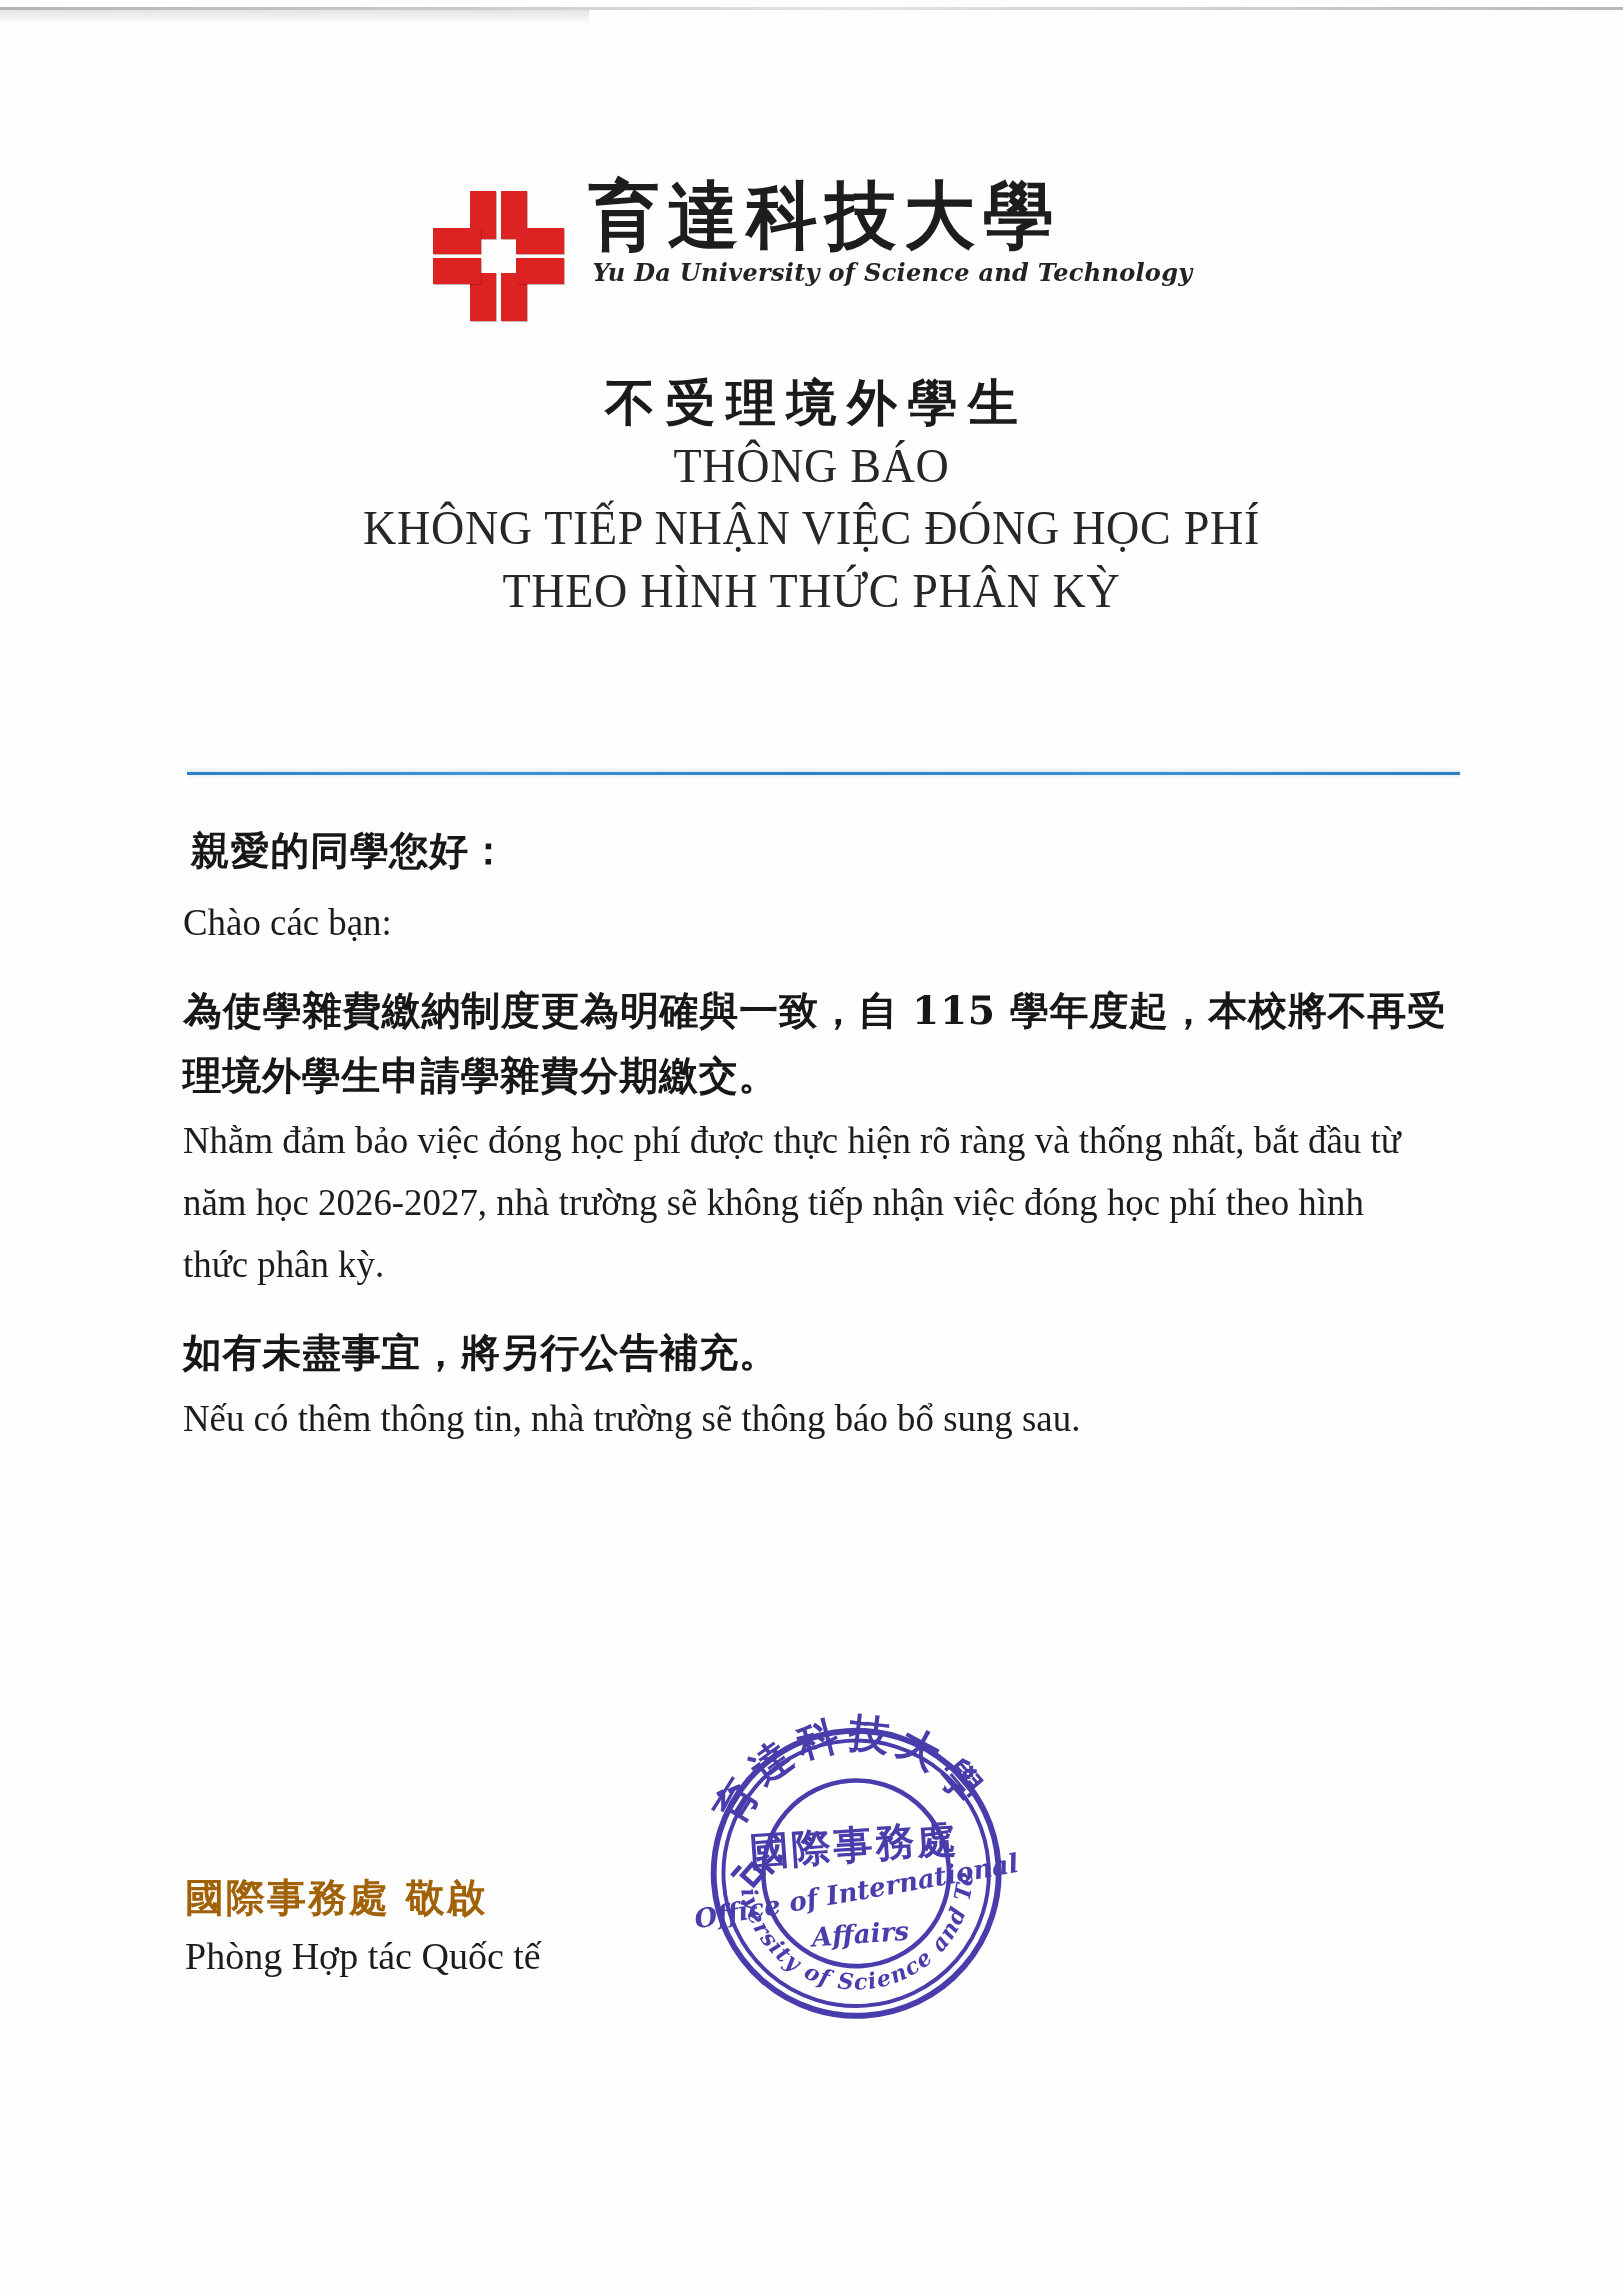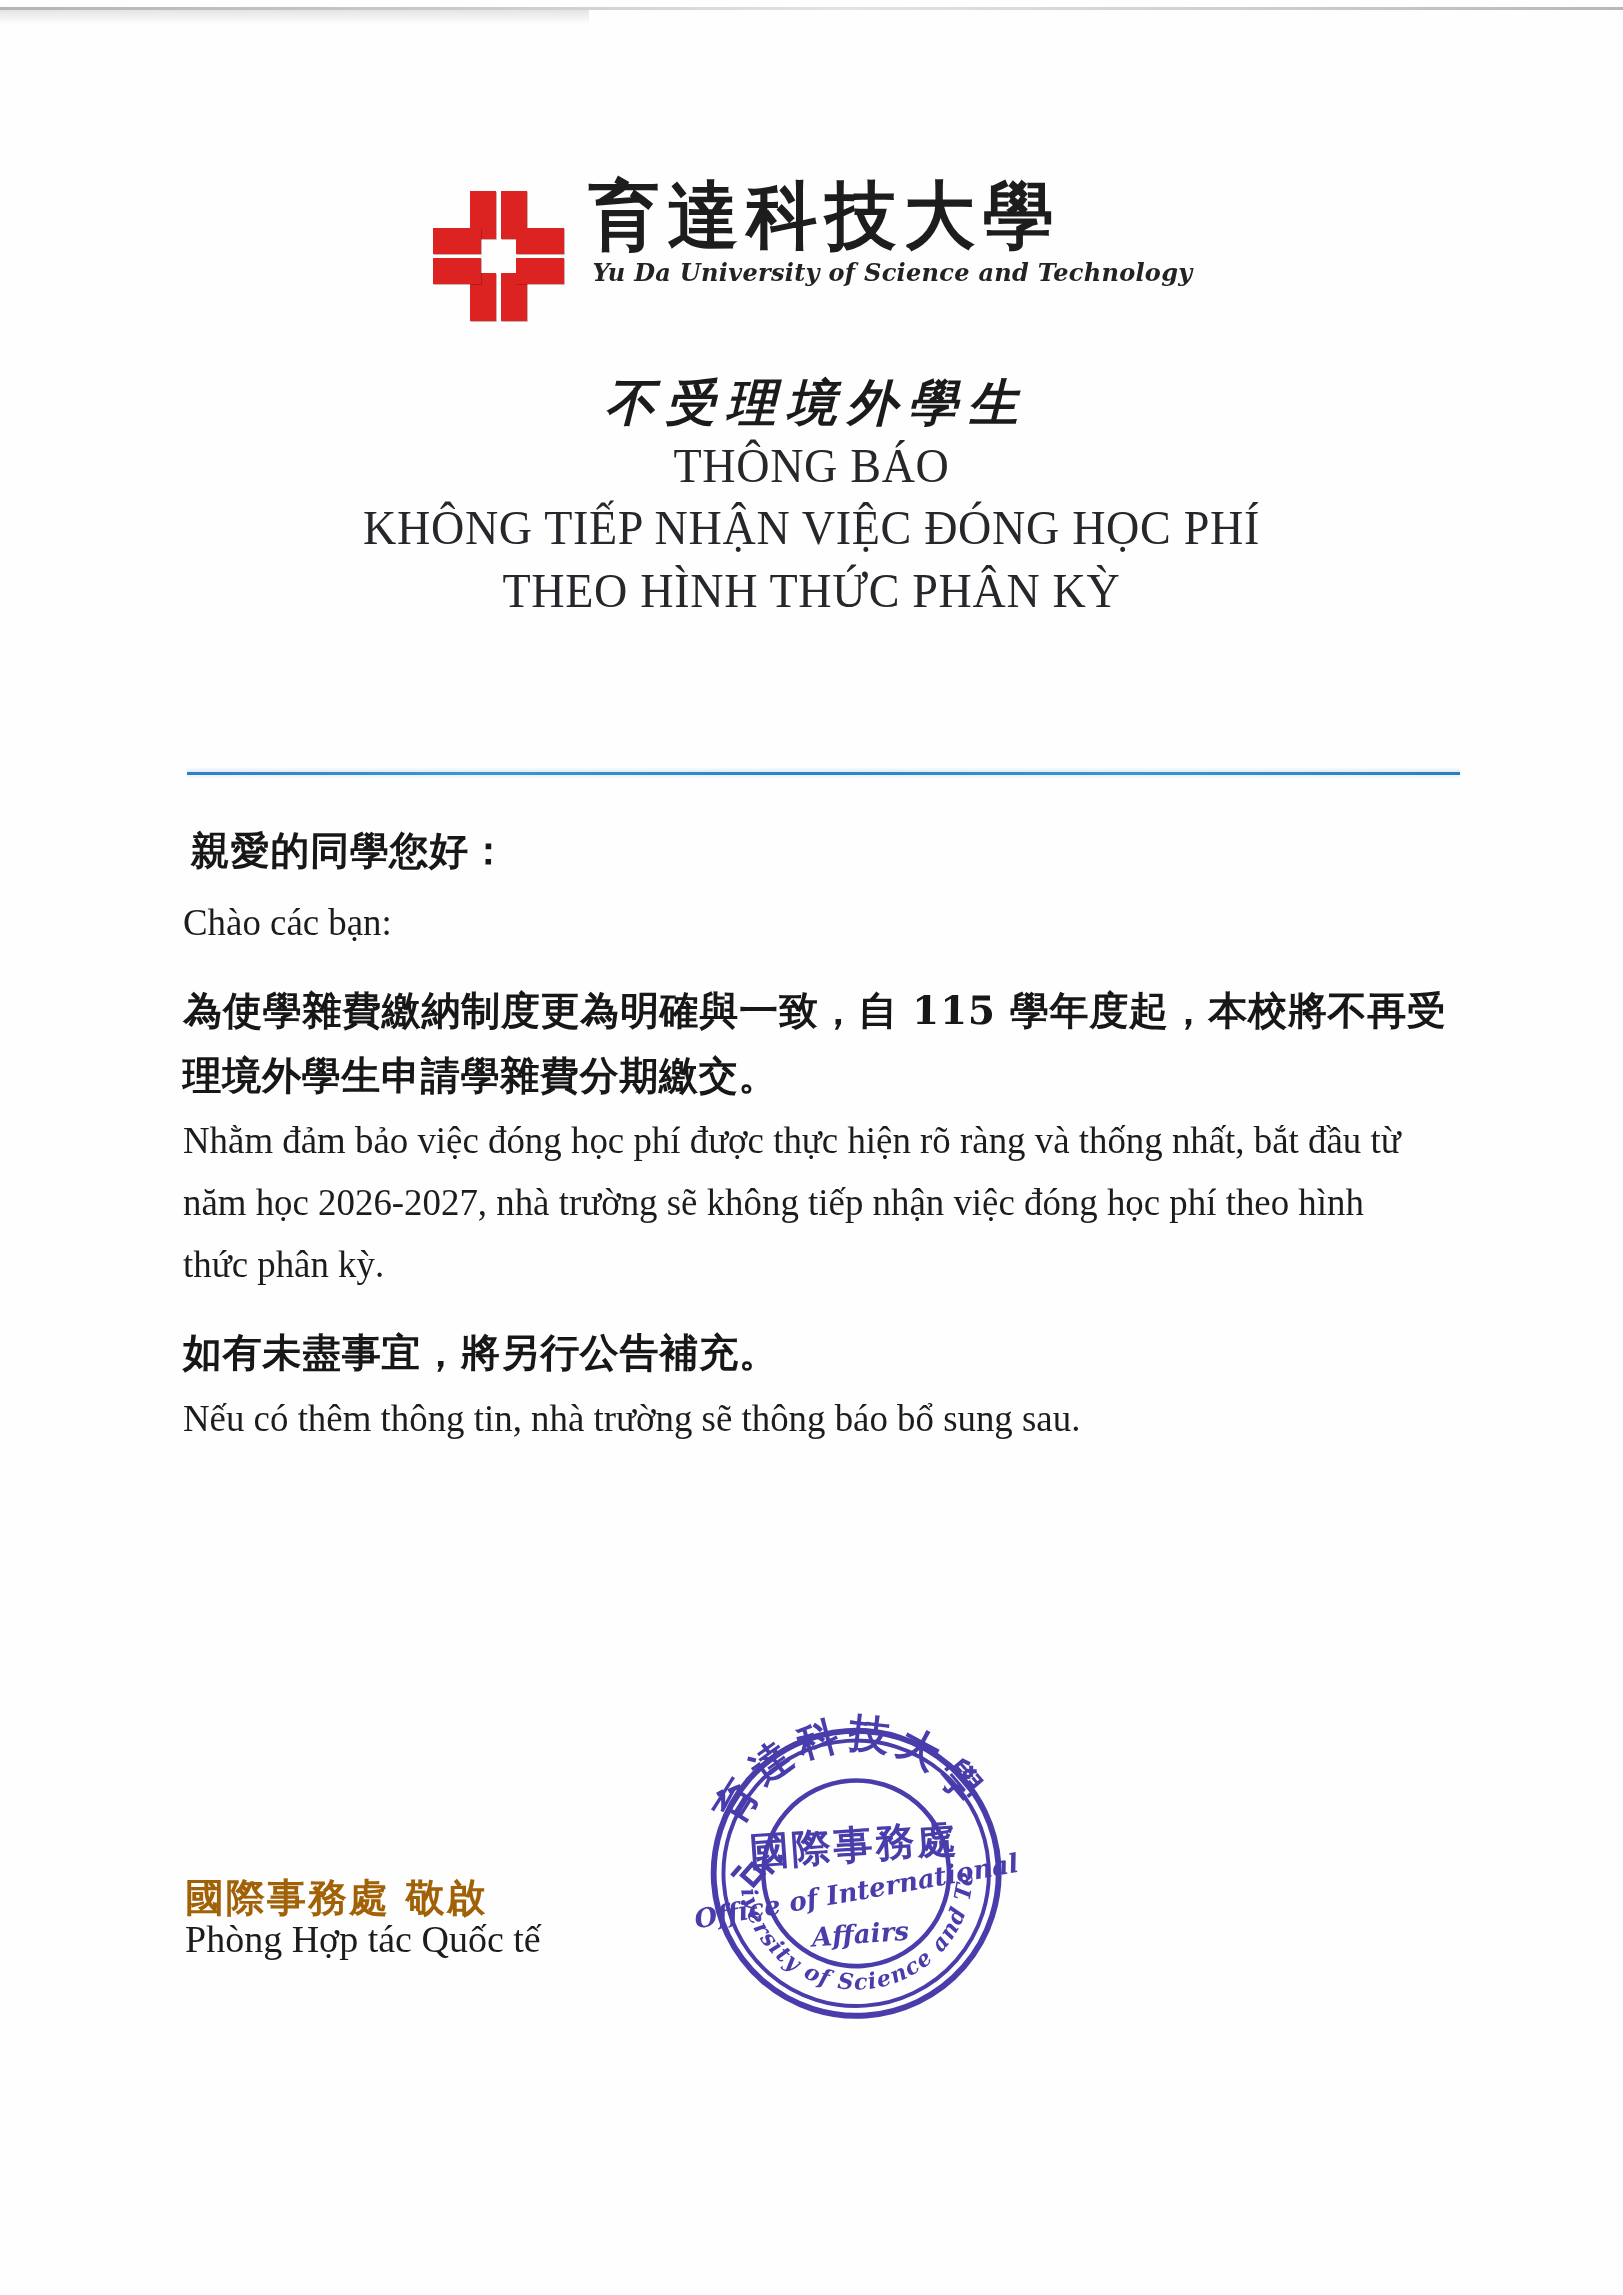--- a/index.html
+++ b/index.html
@@ -147,21 +147,20 @@
     text-align: center;
   }
   .title-cn {
     font-family: "DejaVu Serif", "Liberation Serif", serif;
     font-weight: 700;
     font-size: 50px;
     line-height: 1.30;
     letter-spacing: 10.5px;
     color: #1b1b1b;
     text-indent: 10.5px;
-    font-style: italic;
   }
   .title-vi {
     font-family: "Liberation Serif", "DejaVu Serif", serif;
     font-weight: 400;
     font-size: 48px;
     line-height: 1.30;
     letter-spacing: 0.7px;
     color: #25272b;
     transform: scaleX(0.96);
   }
@@ -232,20 +231,21 @@
   }
   .sign-cn {
     font-family: "DejaVu Serif", "Liberation Serif", serif;
     font-weight: 700;
     font-size: 39px;
     line-height: 1.1;
     letter-spacing: 2px;
     color: #a16207;
   }
   .sign-vi {
+    margin-top: 17px;
     font-family: "Liberation Serif", "DejaVu Serif", serif;
     font-size: 38px;
     line-height: 1.1;
     color: #1c1c1c;
   }
 
   
   .seal {
     position: absolute;
     left: 679px;

